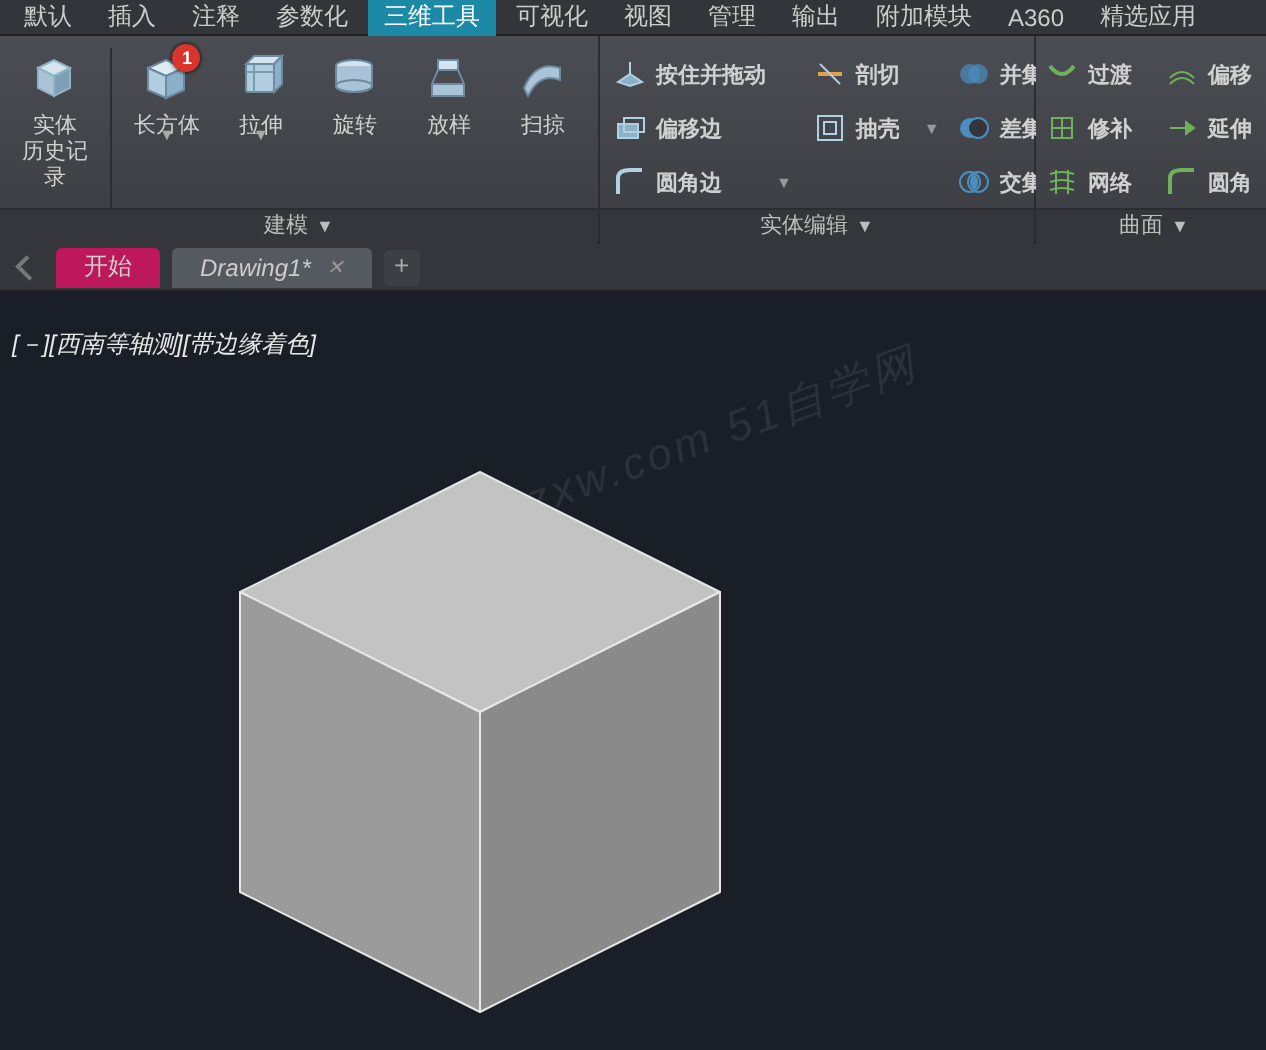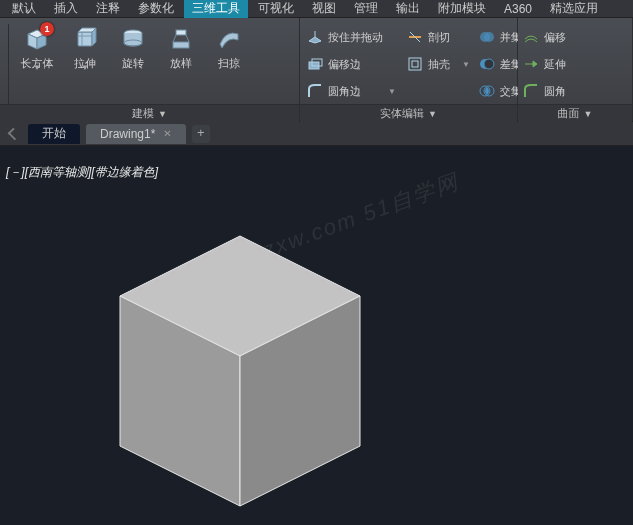--- a/index.html
+++ b/index.html
@@ -126,20 +126,21 @@
     gap: 1px;
     padding-top: 2px;
   }
   .mini-row {
     display: flex;
     align-items: center;
     gap: 4px;
     height: 26px;
     padding: 0 4px;
     cursor: pointer;
+    font-weight: bold;
   }
   .mini-row .mi {
     width: 18px;
     height: 18px;
     display: flex;
     align-items: center;
     justify-content: center;
   }
   .mini-row .txt {
     font-size: 11px;
@@ -158,29 +159,30 @@
     height: 24px;
     background: #34363b;
     padding-left: 10px;
     gap: 6px;
     border-bottom: 1px solid #222;
   }
   .doctab {
     display: flex;
     align-items: center;
     height: 20px;
-    background: #0f172a;
+    background: #be185d;
     padding: 0 14px;
     font-size: 12px;
     color: #cccccc;
     border-radius: 3px 3px 0 0;
     cursor: pointer;
   }
   .doctab.active {
     background: #555a61;
+    font-style: italic;
   }
   .doctab .close {
     margin-left: 8px;
     color: #999;
     font-size: 10px;
   }
   .addtab {
     width: 18px;
     height: 18px;
     background: #3c3f44;
@@ -239,20 +241,33 @@
   <span class="menu-item">输出</span>
   <span class="menu-item">附加模块</span>
   <span class="menu-item">A360</span>
   <span class="menu-item">精选应用</span>
 </div>
 
 <div class="ribbon">
 
   <div class="panel" style="width:300px">
     <div class="panel-body">
+      <div class="big-btn" style="width:44px">
+        <div class="icon-box">
+          <svg width="26" height="26" viewBox="0 0 26 26">
+              <g stroke="#8fb3c7" stroke-width="1" fill="#d5e5f0">
+                <path d="M4 8 L12 4 L20 8 L12 12 Z"></path>
+                <path d="M4 8 L4 18 L12 22 L12 12 Z" fill="#a8c4d6"></path>
+                <path d="M12 12 L20 8 L20 18 L12 22 Z" fill="#7fa0b4"></path>
+              </g>
+            </svg>
+        </div>
+        <div class="label">实体
+历史记录</div>
+      </div>
       <div class="vdiv"></div>
       <div class="big-btn">
         <div class="icon-box">
           <svg width="28" height="28" viewBox="0 0 28 28">
               <g stroke="#6d8aa0" stroke-width="1">
                 <path d="M5 9 L14 5 L23 9 L14 13 Z" fill="#e0ecf4"></path>
                 <path d="M5 9 L5 20 L14 24 L14 13 Z" fill="#b3cde0"></path>
                 <path d="M14 13 L23 9 L23 20 L14 24 Z" fill="#8bb0c9"></path>
               </g>
             </svg>
@@ -395,20 +410,47 @@
     </div>
     <div class="panel-title"><span>实体编辑</span><span class="dd">▼</span></div>
   </div>
 
   <div class="panel" style="flex:1">
     <div class="panel-body" style="padding:4px 0 0 2px">
       <div class="mini-half">
         <div class="mini-row" style="padding:0 2px">
           <span class="mi">
               <svg width="16" height="16">
+                <path d="M2 4 Q8 12 14 4" fill="none" stroke="#6fb05a" stroke-width="2"></path>
+              </svg>
+            </span>
+          <span class="txt" style="min-width:30px">过渡</span>
+        </div>
+        <div class="mini-row" style="padding:0 2px">
+          <span class="mi">
+              <svg width="16" height="16">
+                <rect x="3" y="3" width="10" height="10" fill="none" stroke="#6fb05a"></rect>
+                <path d="M3 8 L13 8 M8 3 L8 13" stroke="#6fb05a"></path>
+              </svg>
+            </span>
+          <span class="txt" style="min-width:30px">修补</span>
+        </div>
+        <div class="mini-row" style="padding:0 2px">
+          <span class="mi">
+              <svg width="16" height="16">
+                <path d="M2 4 Q8 2 14 4 M2 8 Q8 6 14 8 M2 12 Q8 10 14 12 M5 2 L5 14 M11 2 L11 14" fill="none" stroke="#6fb05a"></path>
+              </svg>
+            </span>
+          <span class="txt" style="min-width:30px">网络</span>
+        </div>
+      </div>
+      <div class="mini-half">
+        <div class="mini-row" style="padding:0 2px">
+          <span class="mi">
+              <svg width="16" height="16">
                 <path d="M2 10 Q8 4 14 10" fill="none" stroke="#6fb05a"></path>
                 <path d="M2 13 Q8 7 14 13" fill="none" stroke="#6fb05a"></path>
               </svg>
             </span>
           <span class="txt" style="min-width:30px">偏移</span>
         </div>
         <div class="mini-row" style="padding:0 2px">
           <span class="mi">
               <svg width="16" height="16">
                 <path d="M2 8 L10 8 M10 5 L14 8 L10 11 Z" fill="#6fb05a" stroke="#6fb05a"></path>

